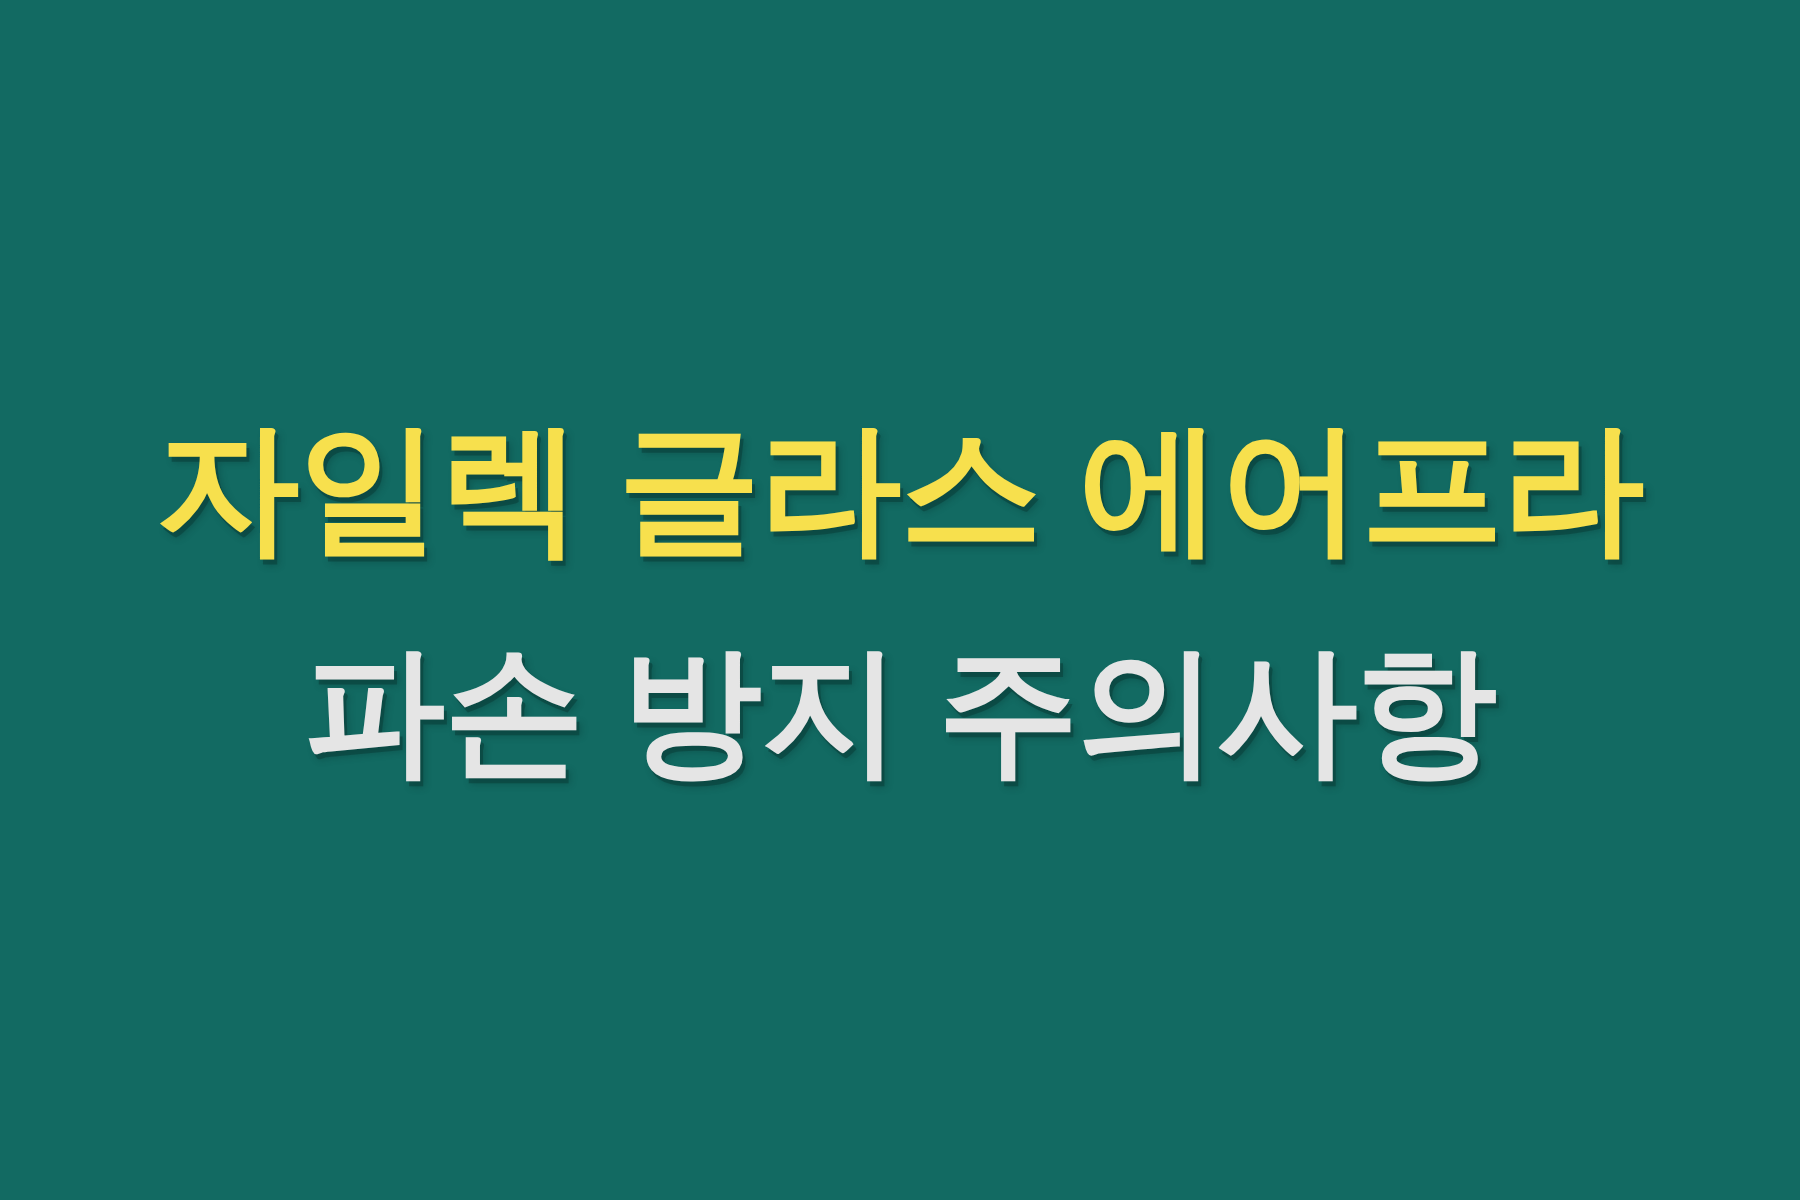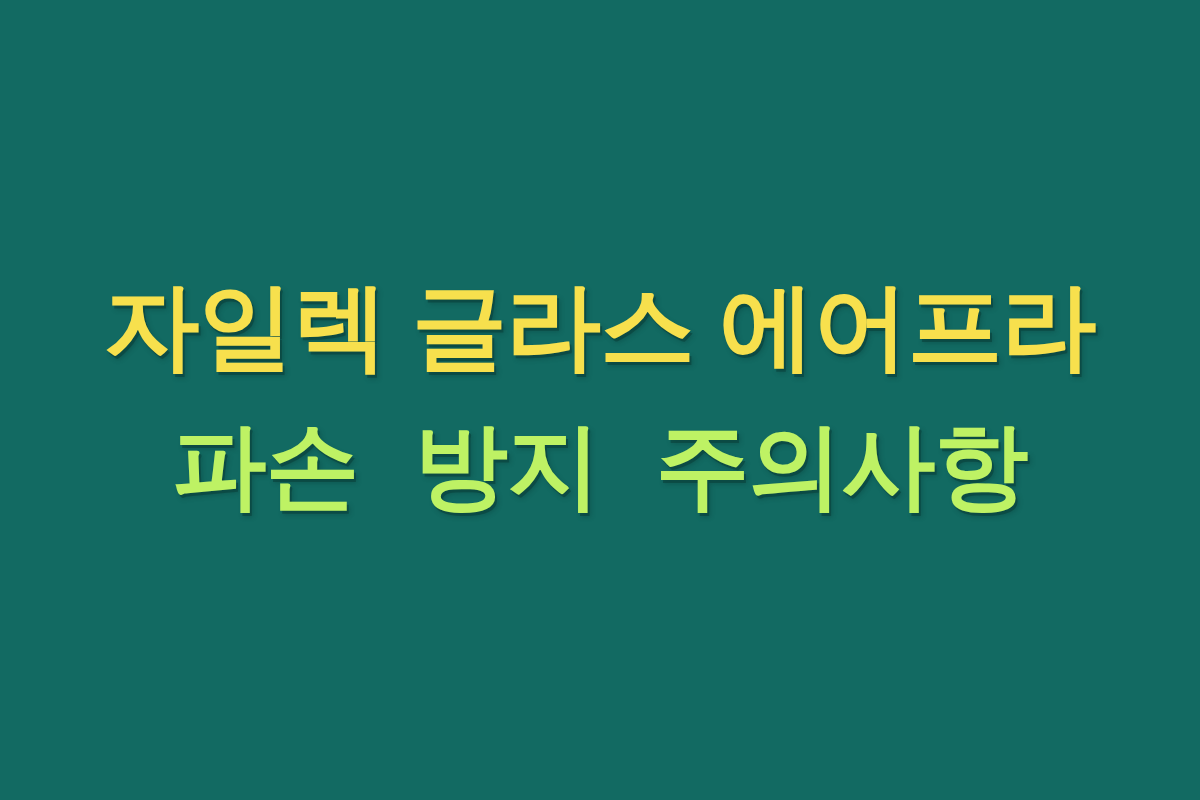--- a/index.html
+++ b/index.html
@@ -57,17 +57,17 @@
 </head>
 <body style="background: rgb(18, 106, 98);">
 
 <div class="canvas" style="background-color: rgb(18, 106, 98);">
 
   <div class="headline-block">
 
     <span class="headline-line line-1" style="color: rgb(247, 224, 77);">자일렉 글라스 에어프라</span>
 
 
-    <span class="headline-line line-3" style="color: #bef264; font-family: Liberation Mono, monospace;">파손 방지 주의사항</span>
+    <span class="headline-line line-3" style="color: #e5e5e5;">파손 방지 주의사항</span>
 
   </div>
 
 </div>
 
 </body></html>

